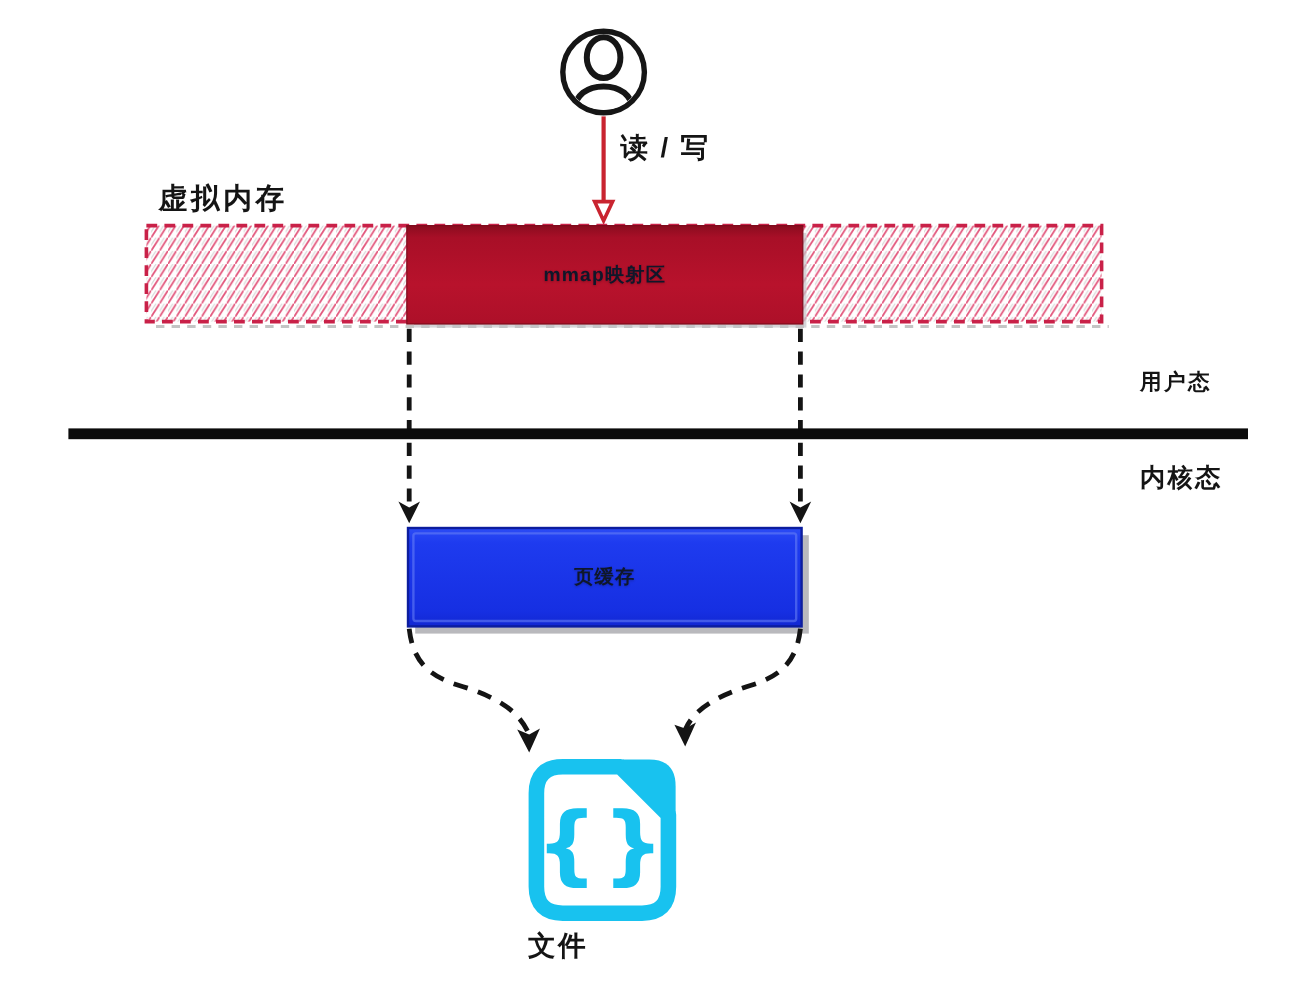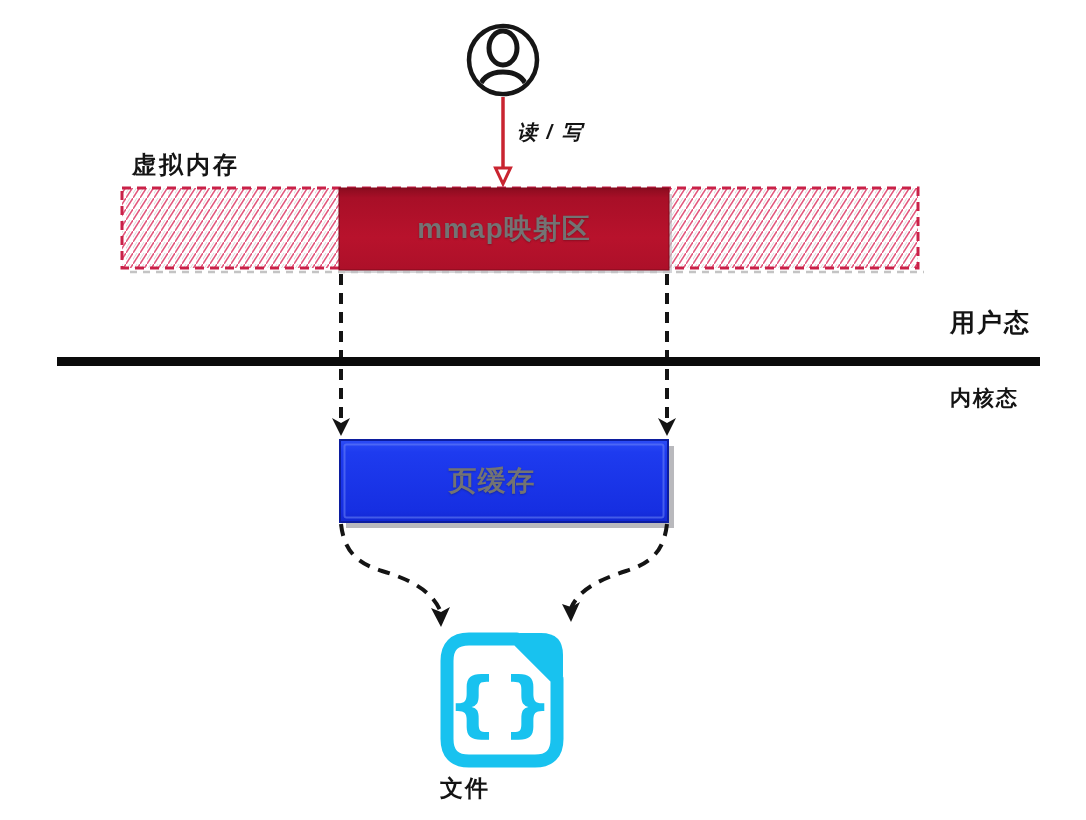--- a/index.html
+++ b/index.html
@@ -11,31 +11,31 @@
     overflow:hidden;
   }
   .svg-layer{position:absolute;left:0;top:0;}
   .lbl{
     position:absolute;
     color:#141414;
     font-weight:700;
     white-space:nowrap;
   }
   .lbl-vm{left:132px;top:149px;font-size:24px;letter-spacing:3px;}
-  .lbl-rw{left:517px;top:119px;font-size:20px;letter-spacing:2px;font-style:italic;}
-  .lbl-user{left:950px;top:306px;font-size:25px;letter-spacing:2px;}
+  .lbl-rw{left:517px;top:108px;font-size:23px;letter-spacing:2px;}
+  .lbl-user{left:950px;top:306px;font-size:18px;letter-spacing:2px;}
   .lbl-kernel{left:950px;top:384px;font-size:21px;letter-spacing:2px;}
   .box-label{
     position:absolute;
     display:flex;align-items:center;justify-content:center;
-    color:#737373;font-weight:600;font-size:28px;letter-spacing:1px;
+    color:#0f172a;font-weight:600;font-size:16px;letter-spacing:1px;
     text-shadow:0 1px 2px rgba(0,0,0,.25);
   }
   .box-label.mmap{left:339px;top:188px;width:330px;height:82px;}
-  .box-label.pagecache{left:328px;top:440px;width:328px;height:82px;}
+  .box-label.pagecache{left:340px;top:440px;width:328px;height:82px;}
   .lbl-file{
     position:absolute;left:440px;top:773px;width:124px;
     font-size:23px;font-weight:600;letter-spacing:2px;color:#141414;
   }
 </style>
 </head>
 <body>
 
 <div class="canvas">
 

